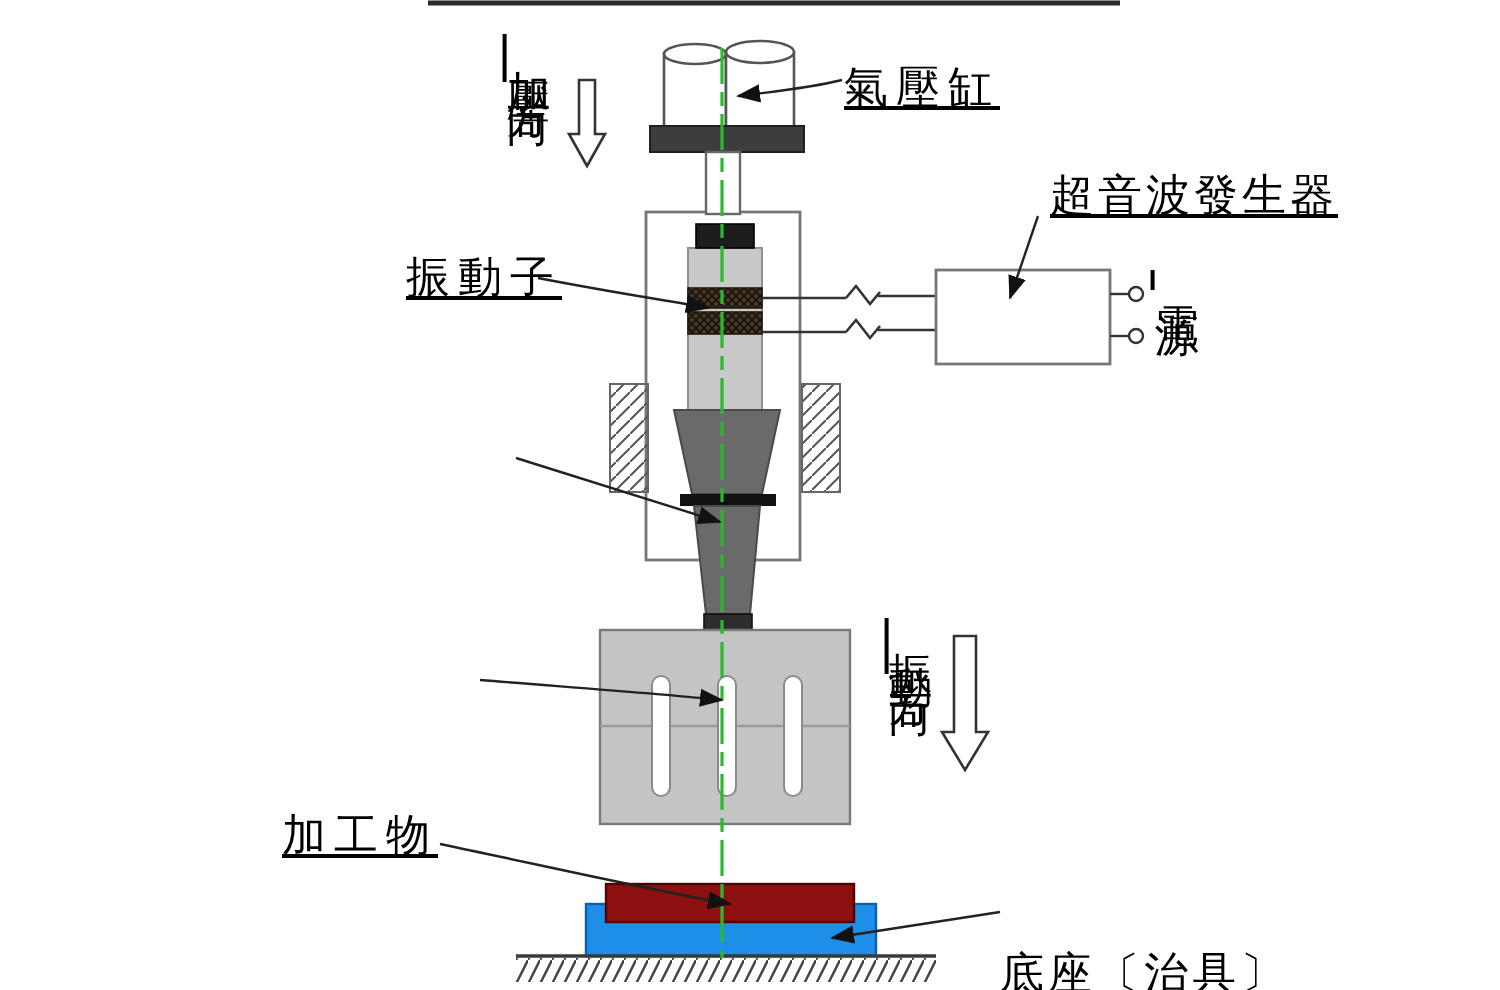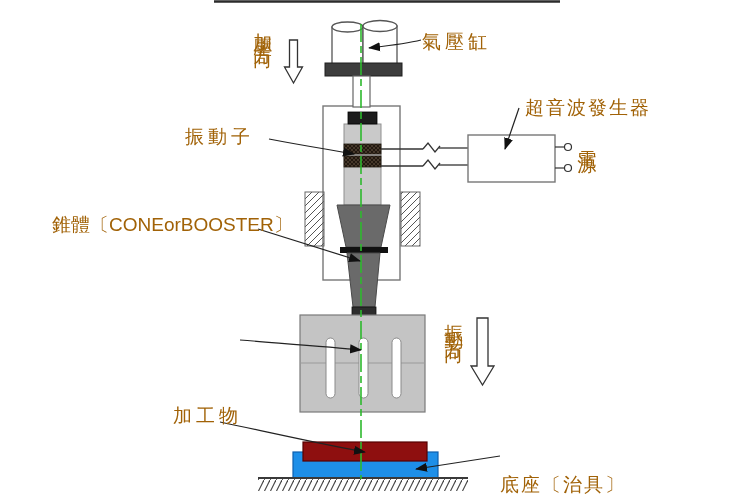--- a/index.html
+++ b/index.html
@@ -1,21 +1,21 @@
 <!DOCTYPE html>
 <html><head>
 <meta charset="utf-8">
 <style>
   html,body{margin:0;padding:0;background:#ffffff;}
   #stage{
     position:relative;width:750px;height:495px;background:#ffffff;overflow:hidden;
     font-family:"Liberation Sans","DejaVu Sans",sans-serif;color:#1a1a1a;
   }
   #stage svg{position:absolute;left:0;top:0;}
-  .lbl{position:absolute;white-space:nowrap;font-size:19px;line-height:1.15;color:#a16207;}
+  .lbl{position:absolute;white-space:nowrap;font-size:22px;line-height:1.15;color:#000000;text-decoration:underline;}
   .vtext{writing-mode:vertical-rl;text-orientation:upright;}
   .ls4{letter-spacing:4px;}
   .ls6{letter-spacing:6px;}
   .ls7{letter-spacing:7px;}
 </style>
 </head>
 <body>
 
 <div id="stage">
 
@@ -132,21 +132,20 @@
     </g>
 
     <g fill="#ffffff" stroke="#333" stroke-width="1.3">
       <path d="M289.5,40 h8 v27 h5 l-9,16 l-9,-16 h5 z"></path>
       <path d="M477,318 h11 v48 h6 l-11.5,19 l-11.5,-19 h6 z"></path>
     </g>
   </svg>
 
   <div class="lbl vtext ls6" style="left:252px;top:17px;">加壓方向</div>
   <div class="lbl ls4" style="left:422px;top:31px;">氣壓缸</div>
-  <div class="lbl ls4" style="left:185px;top:126px;">振動子</div>
-  <div class="lbl" style="left:525px;top:97px;letter-spacing:2px;">超音波發生器</div>
+  <div class="lbl ls4" style="left:203px;top:126px;">振動子</div>
+  <div class="lbl" style="left:525px;top:85px;letter-spacing:2px;">超音波發生器</div>
   <div class="lbl vtext" style="left:576px;top:135px;letter-spacing:5px;">電源</div>
-  <div class="lbl" style="left:52px;top:214px;">錐體〔CONEorBOOSTER〕</div>
   <div class="lbl vtext ls7" style="left:443px;top:309px;">振動方向</div>
-  <div class="lbl ls4" style="left:173px;top:405px;">加工物</div>
+  <div class="lbl ls4" style="left:141px;top:405px;">加工物</div>
   <div class="lbl" style="left:500px;top:446px;letter-spacing:2px;margin-top:28px;">底座〔治具〕</div>
 
 </div>
 
 </body></html>

